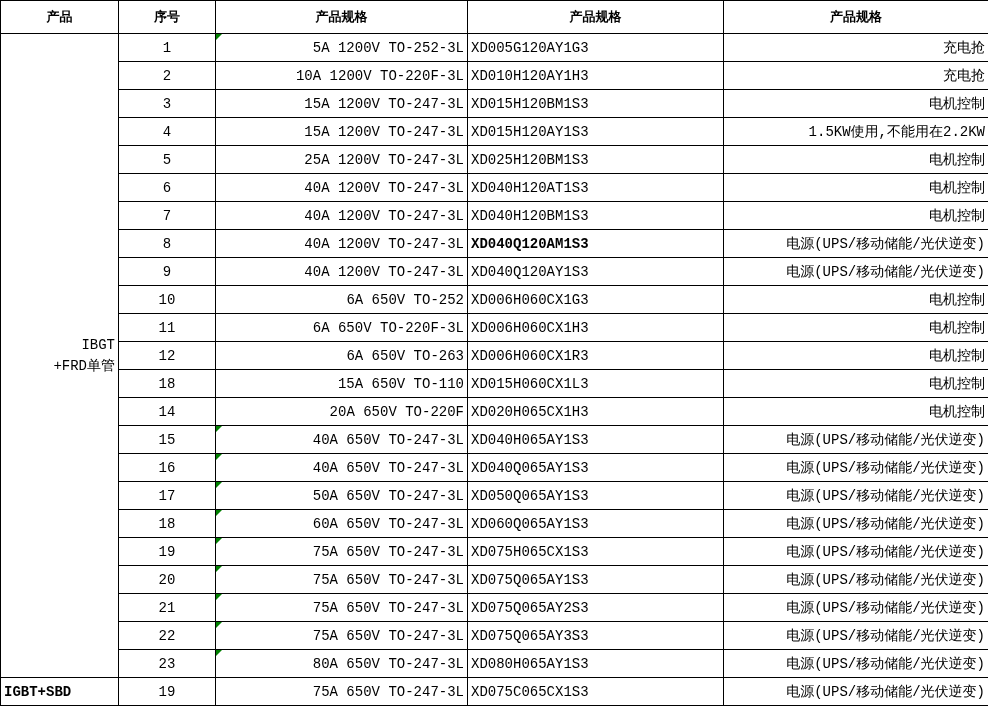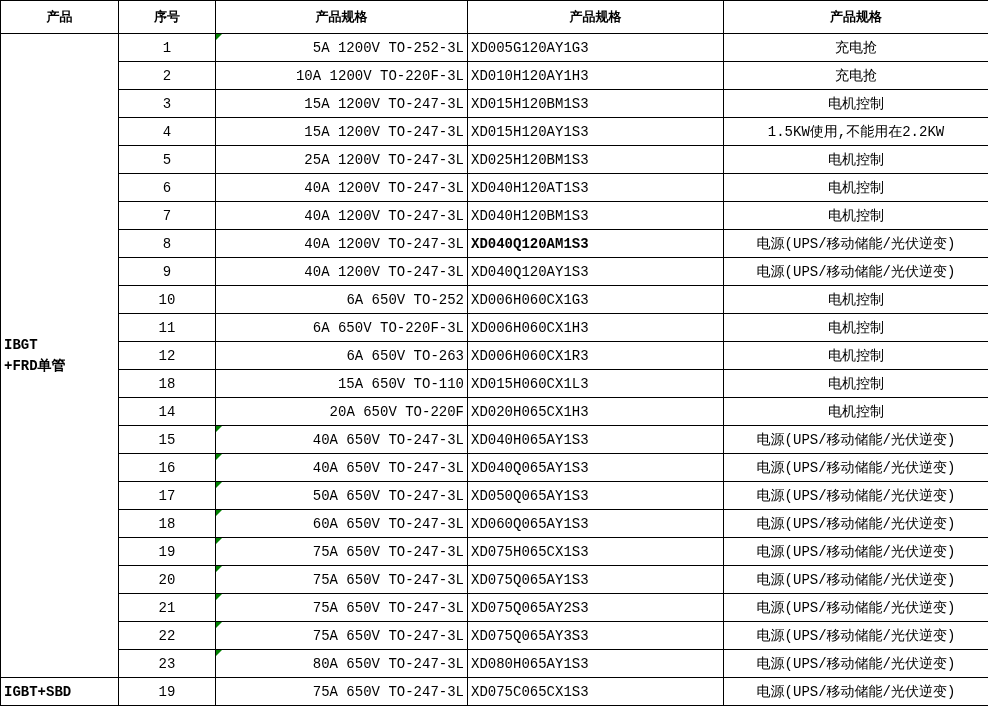--- a/index.html
+++ b/index.html
@@ -40,25 +40,25 @@
     height: 32px;
     font-size: 13px;
     font-weight: bold;
     text-align: center;
   }
   tbody td { height: 27px; }
 
   td.cell-no   { text-align: center; }
   td.cell-spec { text-align: right; }
   td.cell-part { text-align: left; font-family: Liberation Mono, monospace; }
-  td.cell-app  { text-align: center; }
+  td.cell-app  { text-align: right; }
 
   td.cell-group {
-    text-align: left;
-    font-weight: bold;
+    text-align: right;
+    font-weight: normal;
     white-space: pre-line;
     line-height: 1.45;
   }
   td.cell-group-left {
     text-align: left;
     font-weight: bold;
     margin-top: 32px;
   }
   td .bold-part { font-weight: bold; }
 

